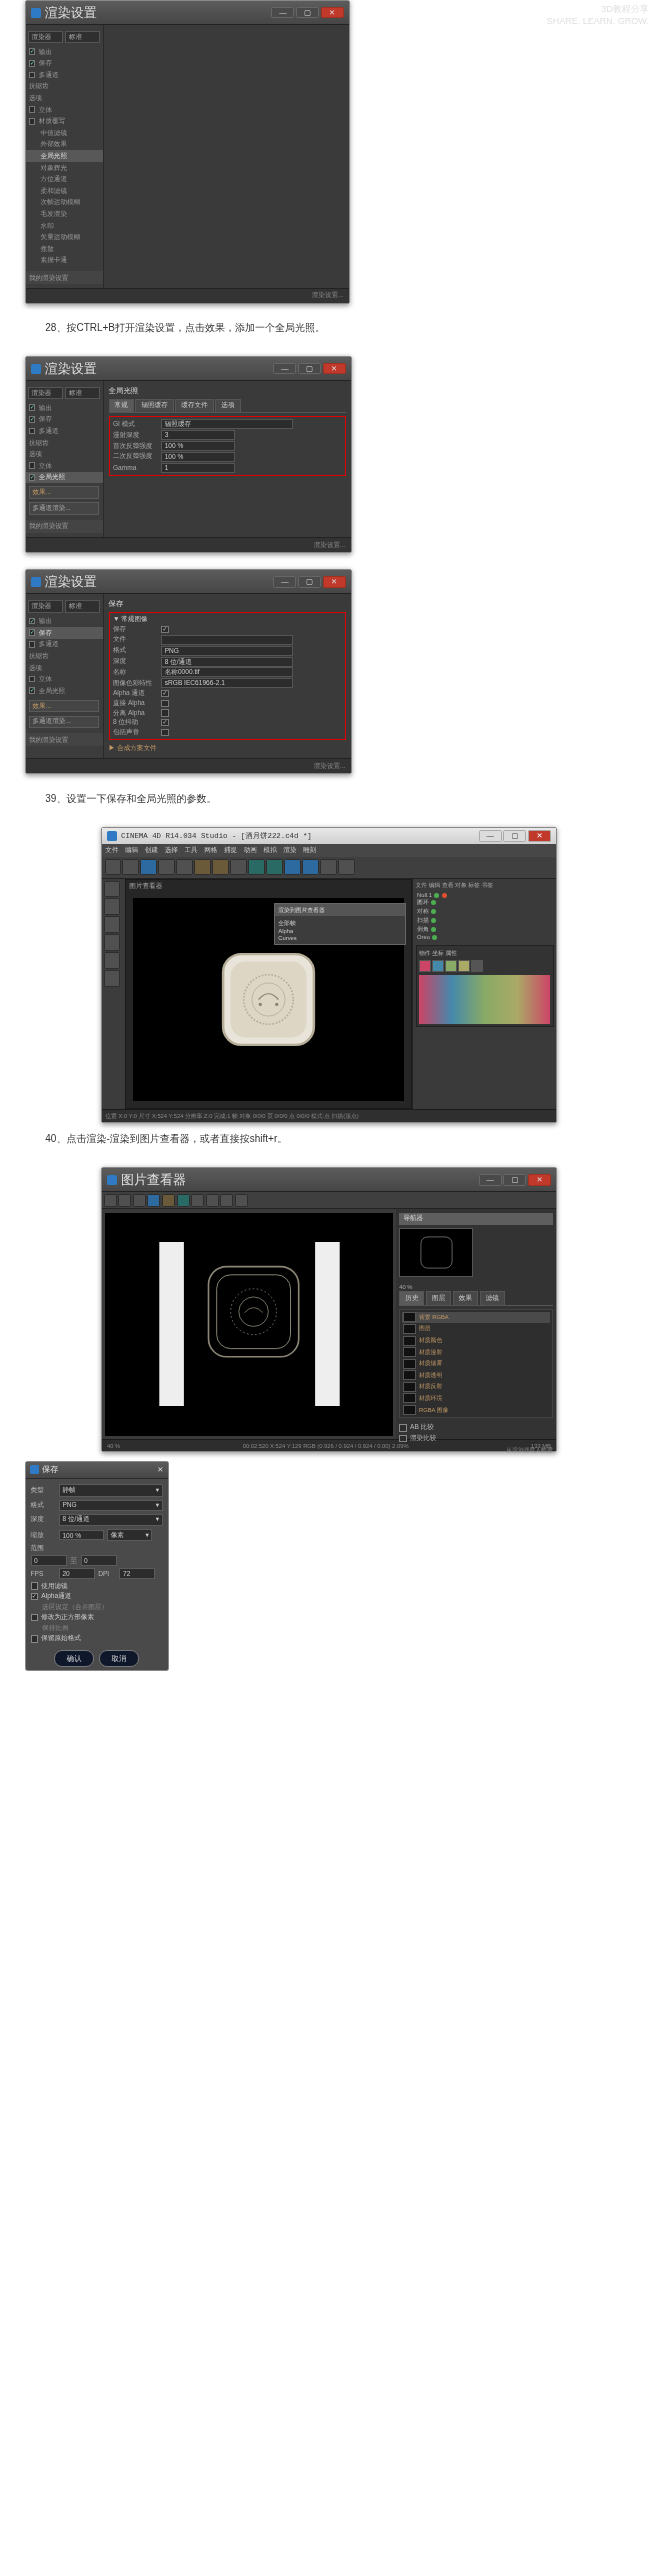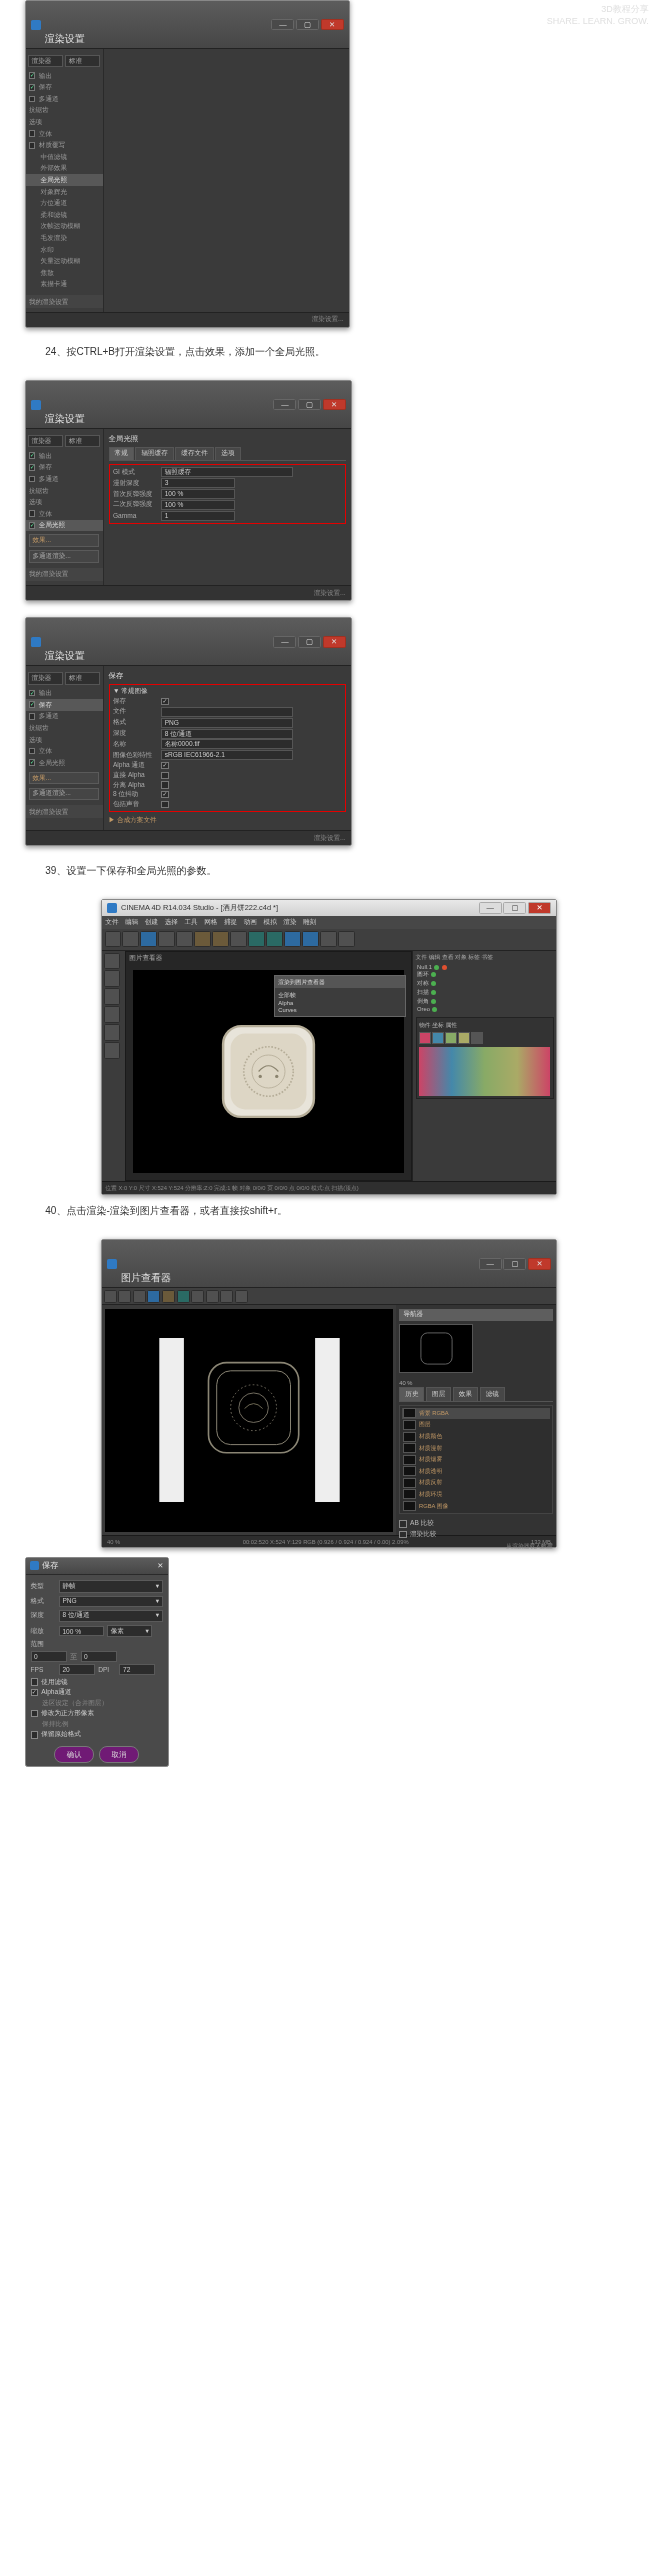--- a/index.html
+++ b/index.html
@@ -37,21 +37,21 @@
     background: linear-gradient(#5c5c5c,#464646);
     padding: 2.5px 5px;
     border-bottom: 0.8px solid #222;
   }
   .win-title .sys-icon {
     width: 10px; height: 10px;
     background: #2f7ac4;
     border-radius: 1.6px;
     margin-right: 4.1px;
   }
-  .win-title .t { flex: 1; color: #e0e0e0; font-size: 10px; margin-top: 28px; }
+  .win-title .t { flex: 1; color: #e0e0e0; font-size: 13px; }
   .win-ctrls { display: flex; gap: 1.6px; }
   .win-ctrls span {
     display: inline-block;
     width: 23px; height: 11.5px;
     background: #4a4a4a;
     border: 0.8px solid #666;
     border-radius: 1.6px;
     text-align: center;
     line-height: 10px;
     color: #ddd;
@@ -169,21 +169,21 @@
     font-size: 6.6px;
   }
   .app-title {
     background: linear-gradient(#e8e8e8,#d0d0d0);
     padding: 2.5px 5px;
     display: flex;
     align-items: center;
     color: #333;
     font-size: 7.4px;
   }
-  .app-title .t { flex: 1; }
+  .app-title .t { flex: 1; font-family: Liberation Mono, monospace; }
   .app-title .win-ctrls span { background: #dcdcdc; color: #333; border-color: #aaa; }
   .app-title .win-ctrls .close { background: #c0392b; color: #fff; }
   .app-menu {
     background: #474747;
     padding: 1.6px 3.3px;
     font-size: 6.6px;
     color: #ccc;
     display: flex;
     gap: 6.6px;
   }
@@ -331,21 +331,21 @@
   }
   .save-check { display: flex; align-items: center; gap: 3.3px; margin: 1.6px 0; font-size: 6.6px; }
   .save-check .box {
     width: 7.4px; height: 7.4px;
     border: 0.8px solid #888;
     background: #2c2c2c;
   }
   .save-check .box.on::after{content:"✓";font-size:5.8px;color:#ddd;display:block;line-height:5.8px;text-align:center;}
   .save-buttons { display: flex; gap: 5px; margin-top: 6.6px; justify-content: center; }
   .save-buttons .btn {
-    background: #701a75;
+    background: #0f172a;
     border: 0.8px solid #777;
     border-radius: 8px;
     padding: 2.5px 11.5px;
     font-size: 7.4px;
     color: #ddd;
     text-align: center;
   }
 
   .row-31 { display: flex; align-items: flex-start; gap: 25px; margin-top: 8.2px; }
   .caption-31 { font-size: 10px; color: #333; line-height: 1.8; padding-top: 49px; }
@@ -458,21 +458,21 @@
         </div>
       </div>
       <div class="c4d-main"></div>
     </div>
     <div class="c4d-footer">
       <span></span>
         <span>渲染设置...</span>
     </div>
   </div>
 
-  <div class="caption">24、按CTRL+B打开渲染设置，点击效果，添加一个全局光照。</div>
+  <div class="caption">28、按CTRL+B打开渲染设置，点击效果，添加一个全局光照。</div>
 
   <div class="c4d-window" style="width: 327px; margin-left: 12.3px;">
     <div class="win-title">
       <span class="sys-icon"></span>
       <span class="t">渲染设置</span>
       <div class="win-ctrls">
         <span>—</span>
         <span>▢</span>
         <span class="close">✕</span>
       </div>

